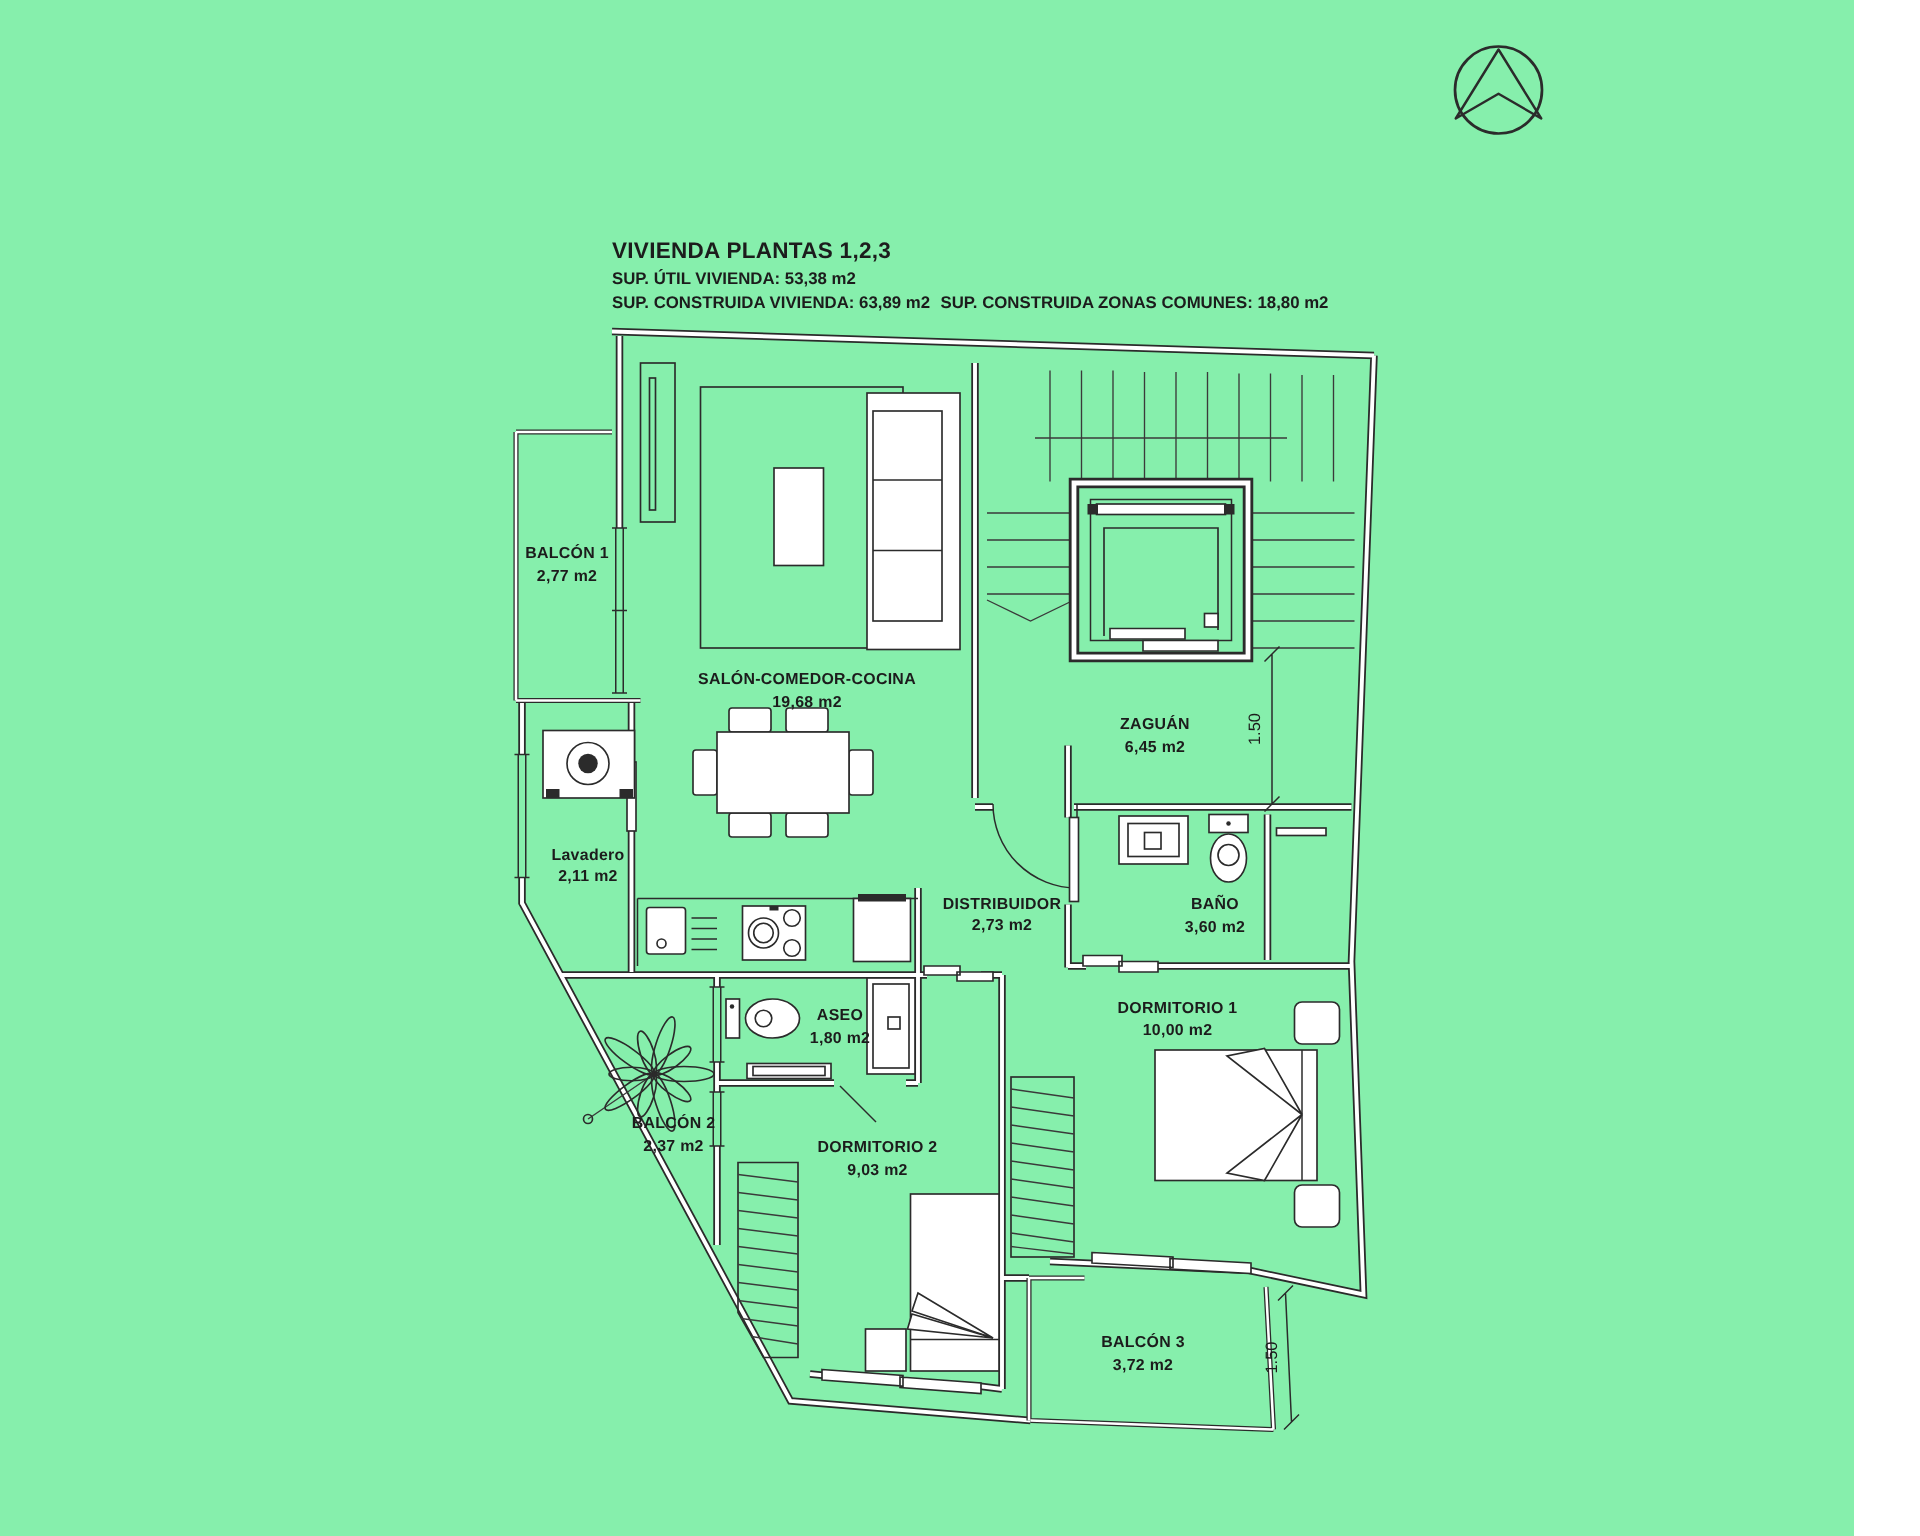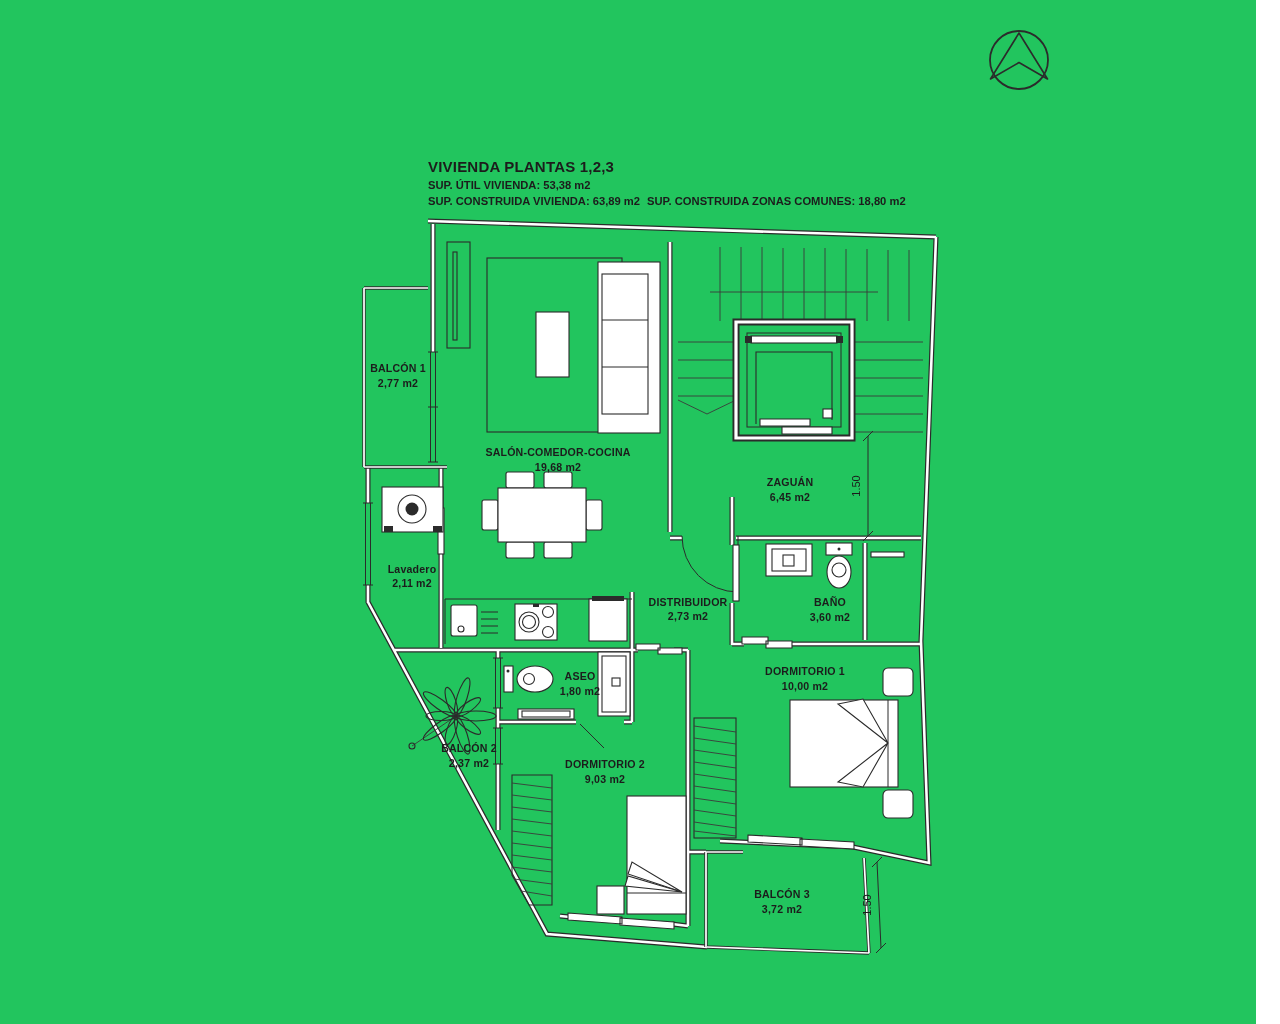--- a/index.html
+++ b/index.html
@@ -1,17 +1,17 @@
 <!DOCTYPE html>
 <html><head>
 <meta charset="utf-8">
 <style>
   html,body{margin:0;padding:0;background:#ffffff;}
-  .canvas{position:relative;width:1236px;height:1024px;background:#22c55e;overflow:hidden;
-          font-family:"Liberation Sans",sans-serif;padding-left:20px;}
+  .canvas{position:relative;width:1236px;height:1024px;background:#86efac;overflow:hidden;
+          font-family:"Liberation Sans",sans-serif;}
   svg{display:block;}
   
   .wallO{stroke:#2b2b2b;stroke-width:5;fill:none;stroke-linecap:butt;}
   .wallI{stroke:#ffffff;stroke-width:2.6;fill:none;stroke-linecap:butt;}
   .wallTO{stroke:#2b2b2b;stroke-width:3.4;fill:none;}
   .wallTI{stroke:#ffffff;stroke-width:1.7;fill:none;}
   .elevO{stroke:#2b2b2b;stroke-width:7;fill:none;}
   .elevI{stroke:#ffffff;stroke-width:3.2;fill:none;}
   .thin{stroke:#2b2b2b;stroke-width:1;fill:none;}
   .thin2{stroke:#3a3a3a;stroke-width:.9;fill:none;}

